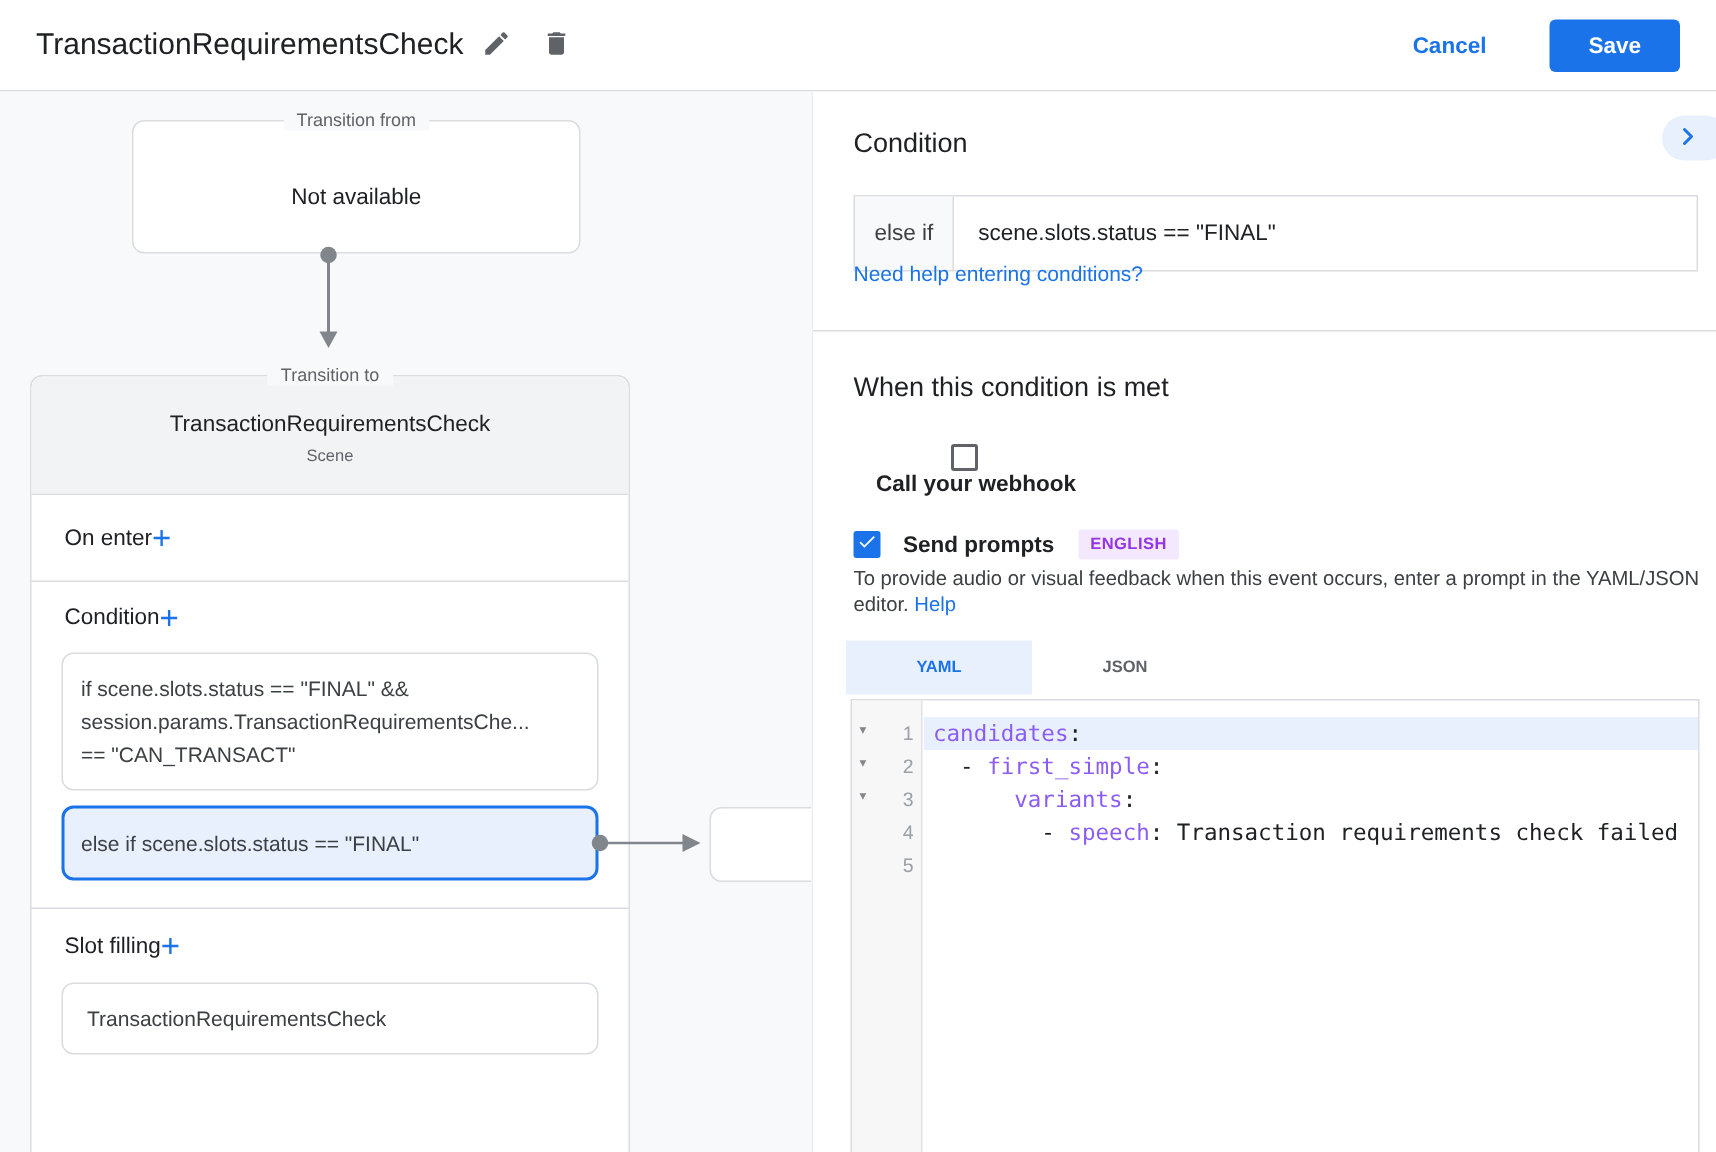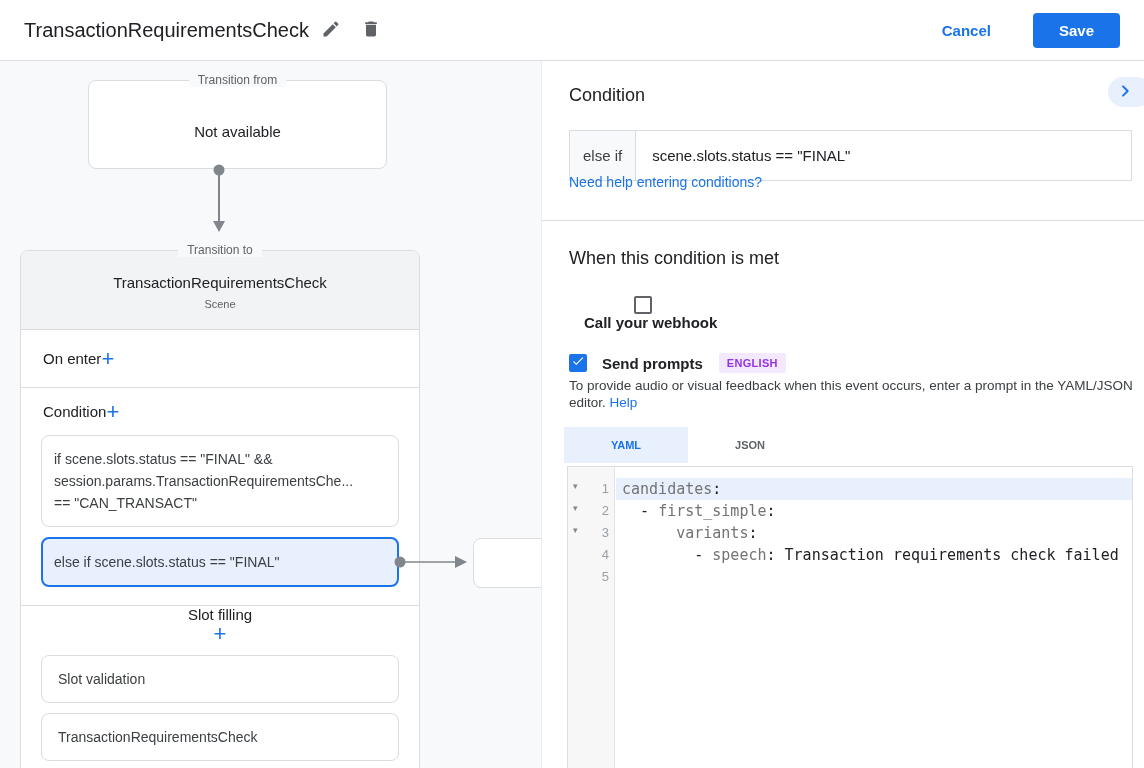--- a/index.html
+++ b/index.html
@@ -46,21 +46,21 @@
   .row-onenter { height: 58px; border-bottom: 1px solid #dadce0; }
   .row-label { font-size: 15px; color: #202124; }
   .plus { color: #1a73e8; font-size: 22px; font-weight: 400; line-height: 1; cursor: pointer; background: none; border: none; font-family: inherit; }
 
   .section-condition { border-bottom: 1px solid #dadce0; padding-bottom: 18px; }
   .cond-head { height: 47px; }
   .cond-box { margin: 0 20px; border: 1px solid #dadce0; border-radius: 8px; padding: 12px 12px;
               font-size: 14px; line-height: 22px; color: #3c4043; background: #fff; }
   .cond-box.selected { margin-top: 10px; background: #e8f0fe; border: 2px solid #1a73e8; padding: 12px 11px; }
 
-  .section-slot .cond-head { height: 49px; flex-direction: column; }
+  .section-slot .cond-head { height: 49px; }
   .slot-box { margin: 0 20px 10px 20px; border: 1px solid #dadce0; border-radius: 8px;
               padding: 15px 16px; font-size: 14px; color: #3c4043; background: #fff; }
 
   .target-box { position: absolute; left: 473px; top: 477px; width: 76px; height: 50px;
                 background: #fff; border: 1px solid #dadce0; border-radius: 8px; }
 
   
   .panel { position: absolute; left: 541px; top: 0; width: 603px; height: 707px; background: #fff;
            border-left: 1px solid #eceef0; overflow: hidden; }
 
@@ -109,21 +109,21 @@
                border-right: 1px solid #e3e3e3; }
   .code-lines { position: absolute; left: 0; top: 11px; right: 0; }
   .code-line { display: flex; height: 22px; }
   .gutter-cell { width: 48px; flex: none; position: relative; }
   .fold-icon { position: absolute; left: 5px; top: 3px; font-size: 9px; color: #80868b; cursor: pointer; }
   .line-num { display: block; text-align: right; padding-right: 7px; font-family: "Liberation Sans", sans-serif;
               font-size: 13px; color: #9aa0a6; line-height: 22px; }
   .code-cell { flex: 1; font-family: "DejaVu Sans Mono", monospace; font-size: 15px; line-height: 22px;
                white-space: pre; padding-left: 6px; color: #202124; overflow: hidden; }
   .code-cell.active { background: #e8f0fe; }
-  .tok-key { color: #737373; }
+  .tok-key { color: #8b5cf6; }
 </style>
 </head>
 <body>
 
 <div class="topbar">
   <span class="topbar-title">TransactionRequirementsCheck</span>
   <button class="icon-btn">
     <span>
       <svg width="20" height="20" viewBox="0 0 24 24">
           <path d="M3 17.25V21h3.75L17.81 9.94l-3.75-3.75L3 17.25zM20.71 7.04a.996.996 0 0 0 0-1.41l-2.34-2.34a.996.996 0 0 0-1.41 0l-1.83 1.83 3.75 3.75 1.83-1.83z"></path>
@@ -183,21 +183,20 @@
         <div class="cond-box selected">
           <div>else if scene.slots.status == "FINAL"</div>
         </div>
       </div>
 
       <div class="section-slot">
         <div class="card-row cond-head">
           <span class="row-label">Slot filling</span>
           <button class="plus">+</button>
         </div>
-        <div class="slot-box">Slot validation</div>
         <div class="slot-box">TransactionRequirementsCheck</div>
       </div>
     </div>
 
     <svg class="arrow-svg" style="left:394px; top:494px;" width="82" height="14">
       <circle cx="6" cy="7" r="5.5" fill="#80868b"></circle>
       <line x1="6" y1="7" x2="63" y2="7" stroke="#80868b" stroke-width="1.6"></line>
       <polygon points="61,1 61,13 73,7" fill="#80868b"></polygon>
     </svg>
 

